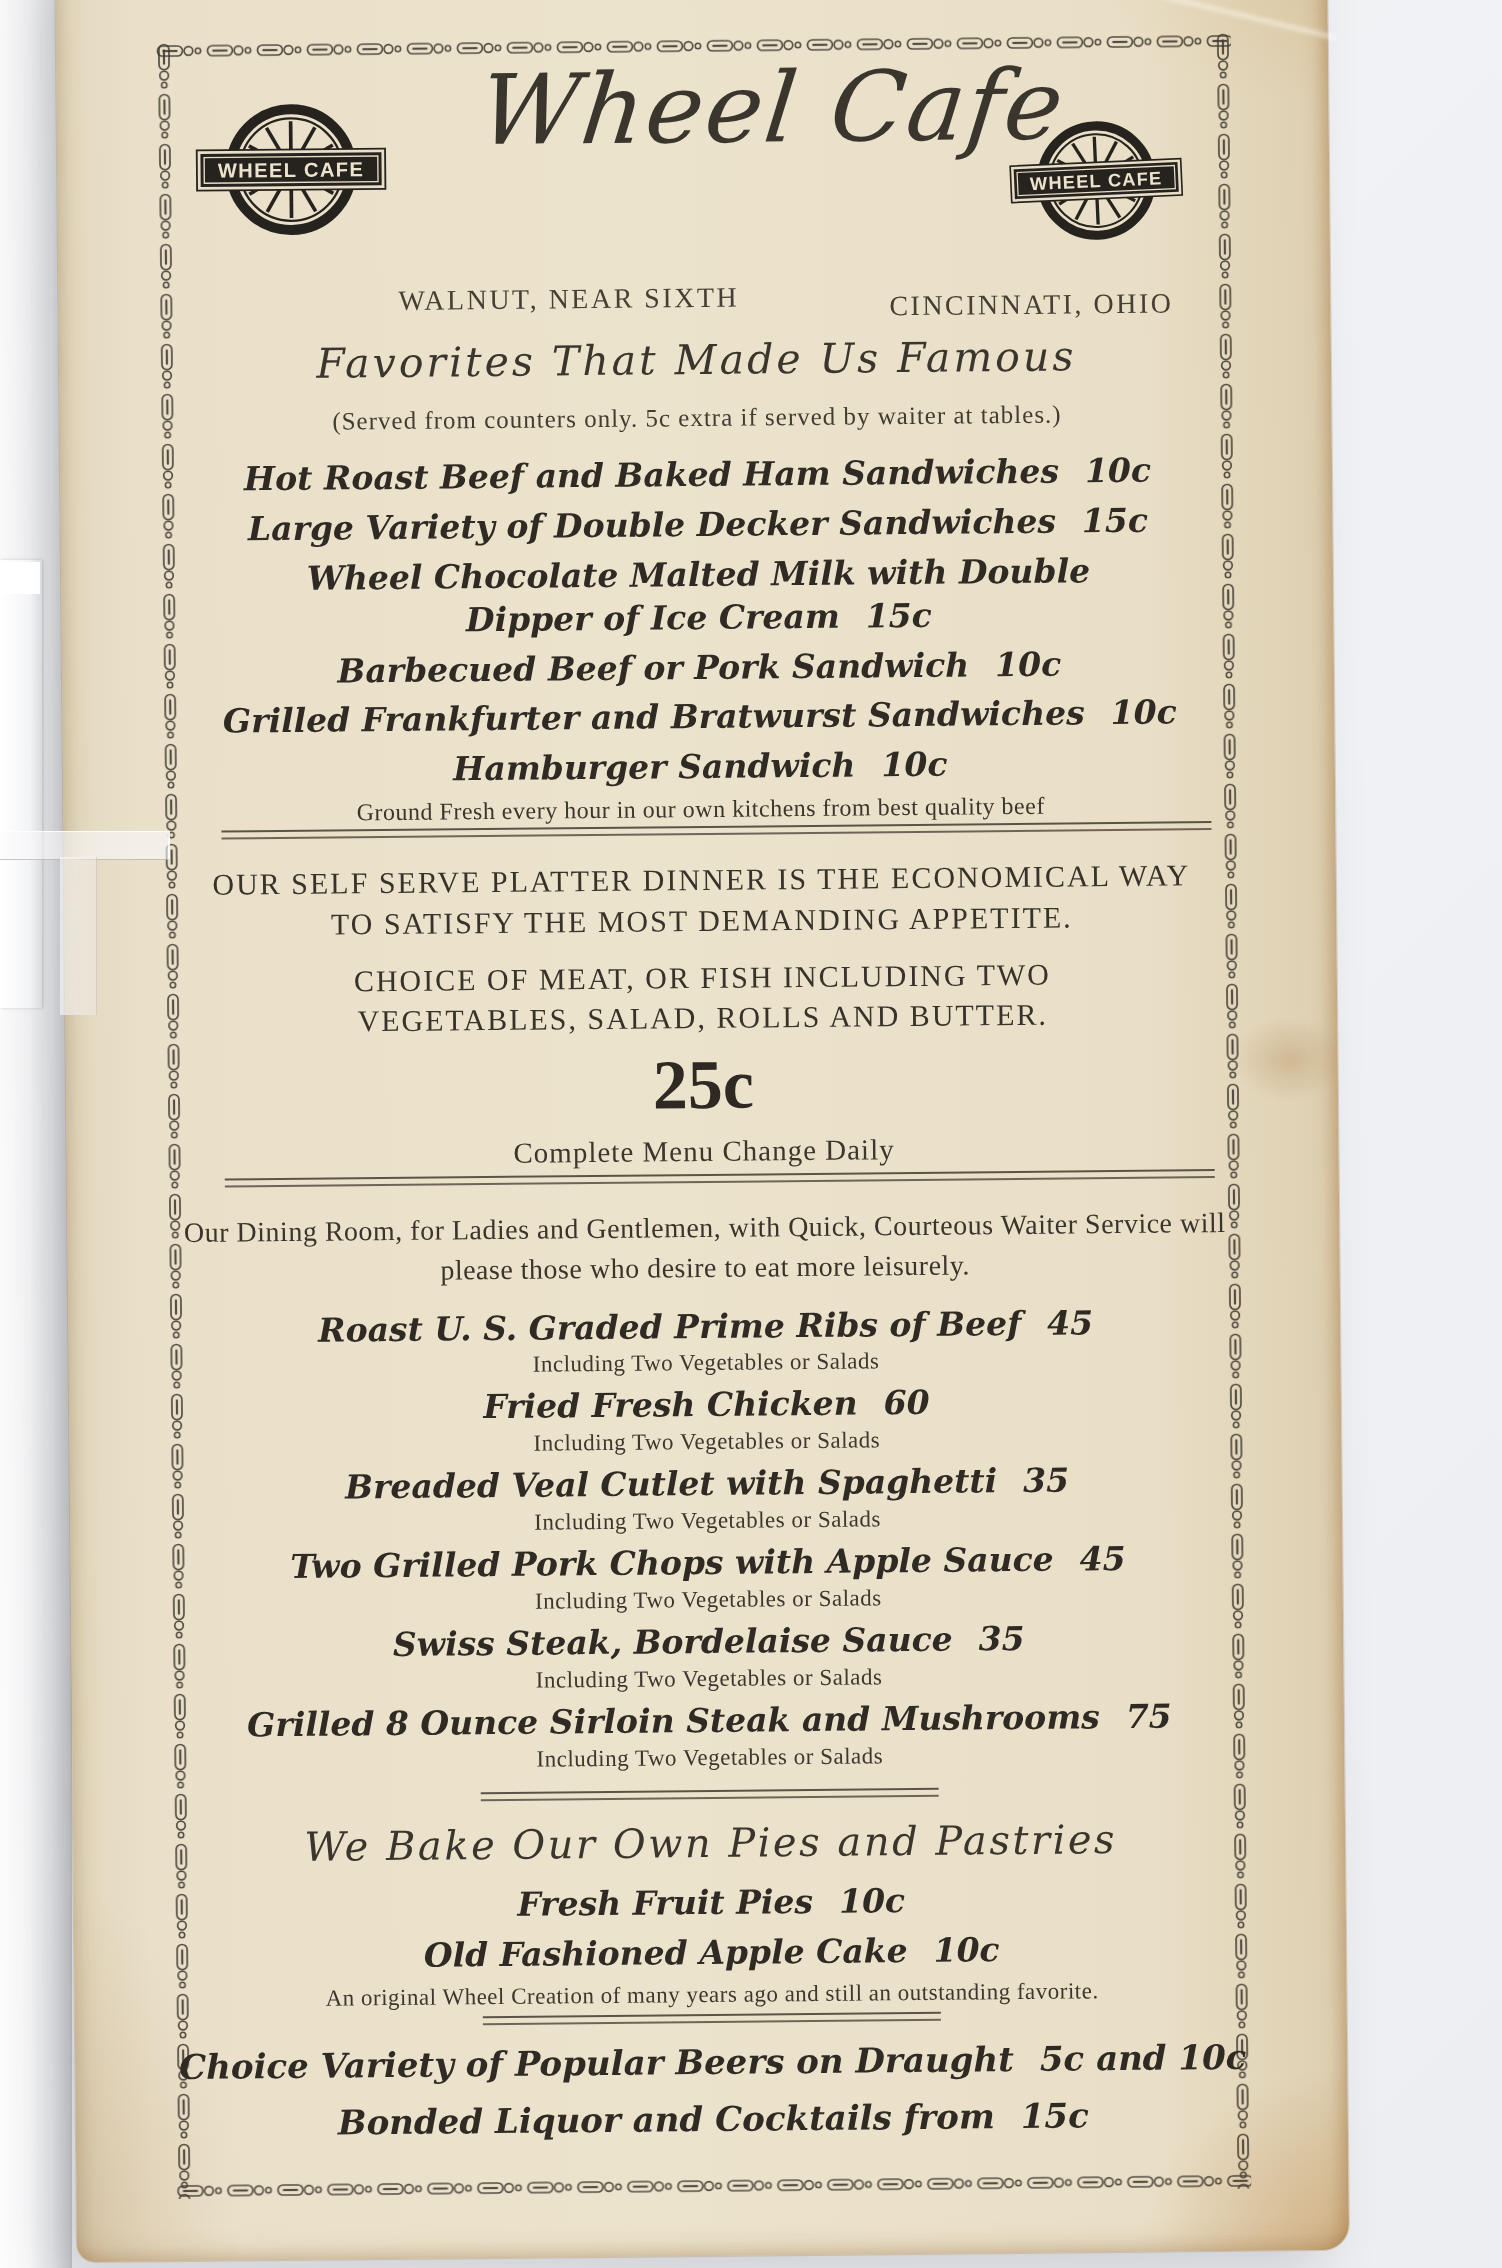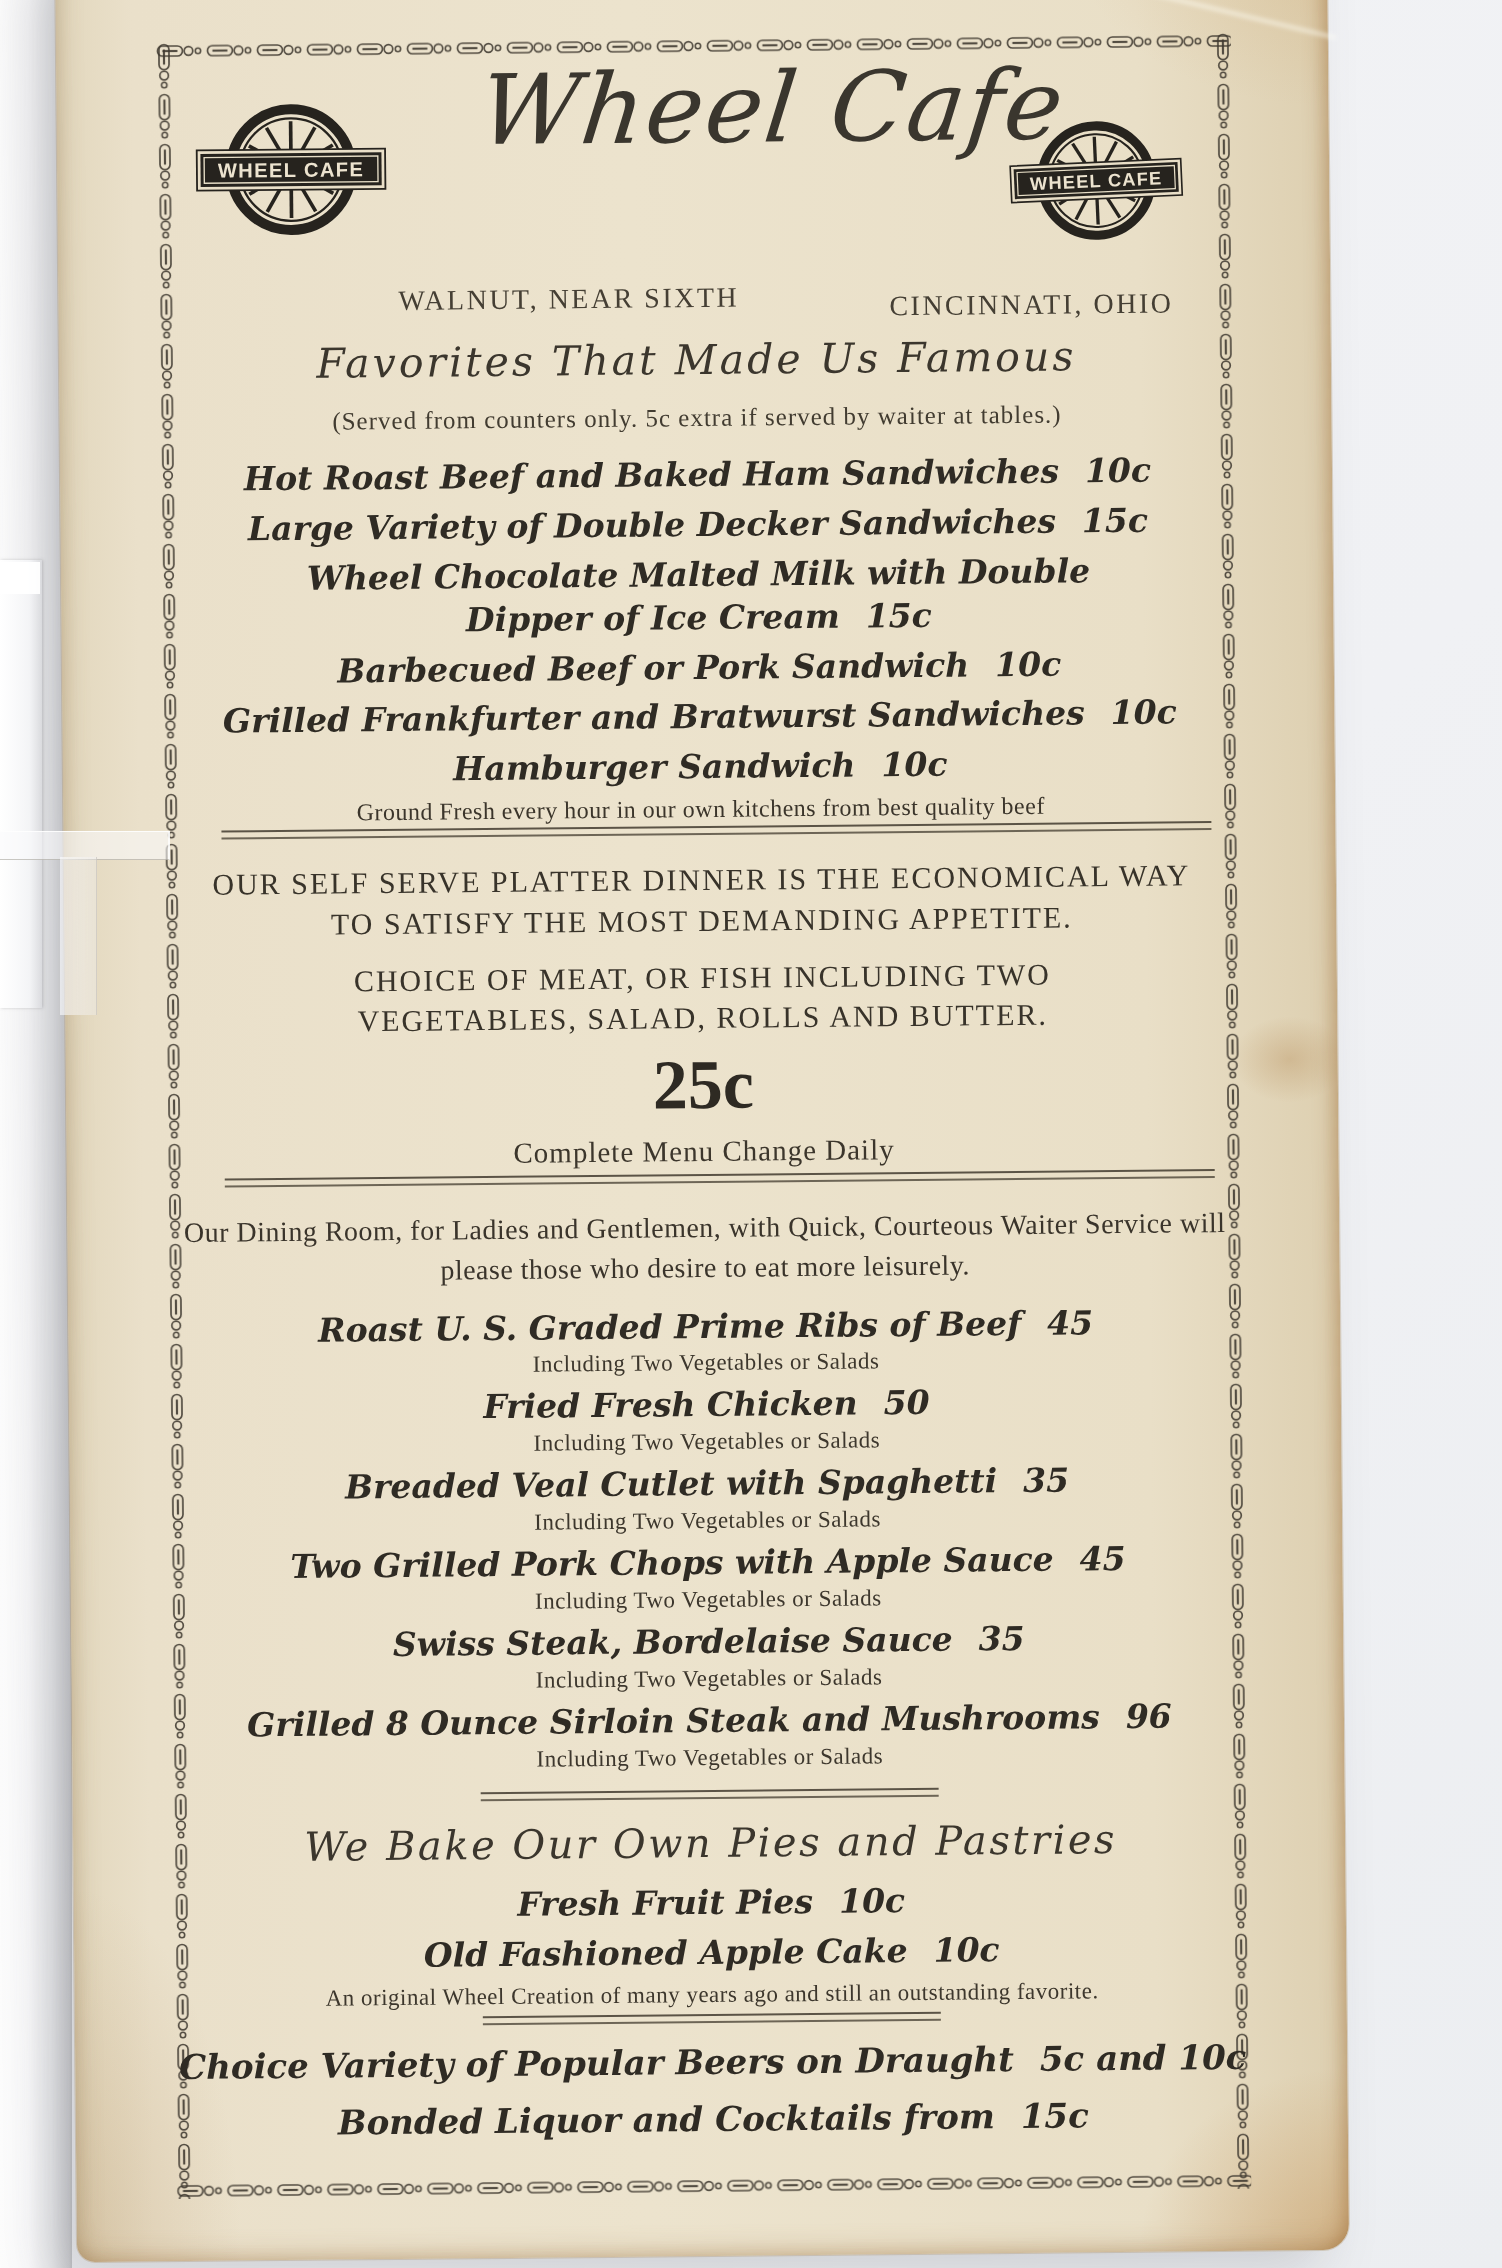--- a/index.html
+++ b/index.html
@@ -270,37 +270,37 @@
   <div class="divider div-full div2"></div>
 
   <div class="abs-center dining">
     <div class="dining-intro">Our Dining Room, for Ladies and Gentlemen, with Quick, Courteous Waiter Service will please those who desire to eat more leisurely.</div>
 
     <div class="din-item">
       <div class="item"><span>Roast U. S. Graded Prime Ribs of Beef</span><span class="iprice">45</span></div>
       <div class="small-note">Including Two Vegetables or Salads</div>
     </div>
     <div class="din-item">
-      <div class="item"><span>Fried Fresh Chicken</span><span class="iprice">50</span></div>
+      <div class="item"><span>Fried Fresh Chicken</span><span class="iprice">60</span></div>
       <div class="small-note">Including Two Vegetables or Salads</div>
     </div>
     <div class="din-item">
       <div class="item"><span>Breaded Veal Cutlet with Spaghetti</span><span class="iprice">35</span></div>
       <div class="small-note">Including Two Vegetables or Salads</div>
     </div>
     <div class="din-item">
       <div class="item"><span>Two Grilled Pork Chops with Apple Sauce</span><span class="iprice">45</span></div>
       <div class="small-note">Including Two Vegetables or Salads</div>
     </div>
     <div class="din-item">
       <div class="item"><span>Swiss Steak, Bordelaise Sauce</span><span class="iprice">35</span></div>
       <div class="small-note">Including Two Vegetables or Salads</div>
     </div>
     <div class="din-item">
-      <div class="item"><span>Grilled 8 Ounce Sirloin Steak and Mushrooms</span><span class="iprice">96</span></div>
+      <div class="item"><span>Grilled 8 Ounce Sirloin Steak and Mushrooms</span><span class="iprice">75</span></div>
       <div class="small-note">Including Two Vegetables or Salads</div>
     </div>
   </div>
 
   <div class="divider div-short div3"></div>
 
   <div class="abs-center bakery">
     <div class="script-head bakery-title">We Bake Our Own Pies and Pastries</div>
     <div class="item">
       <span>Fresh Fruit Pies</span><span class="iprice">10c</span>

